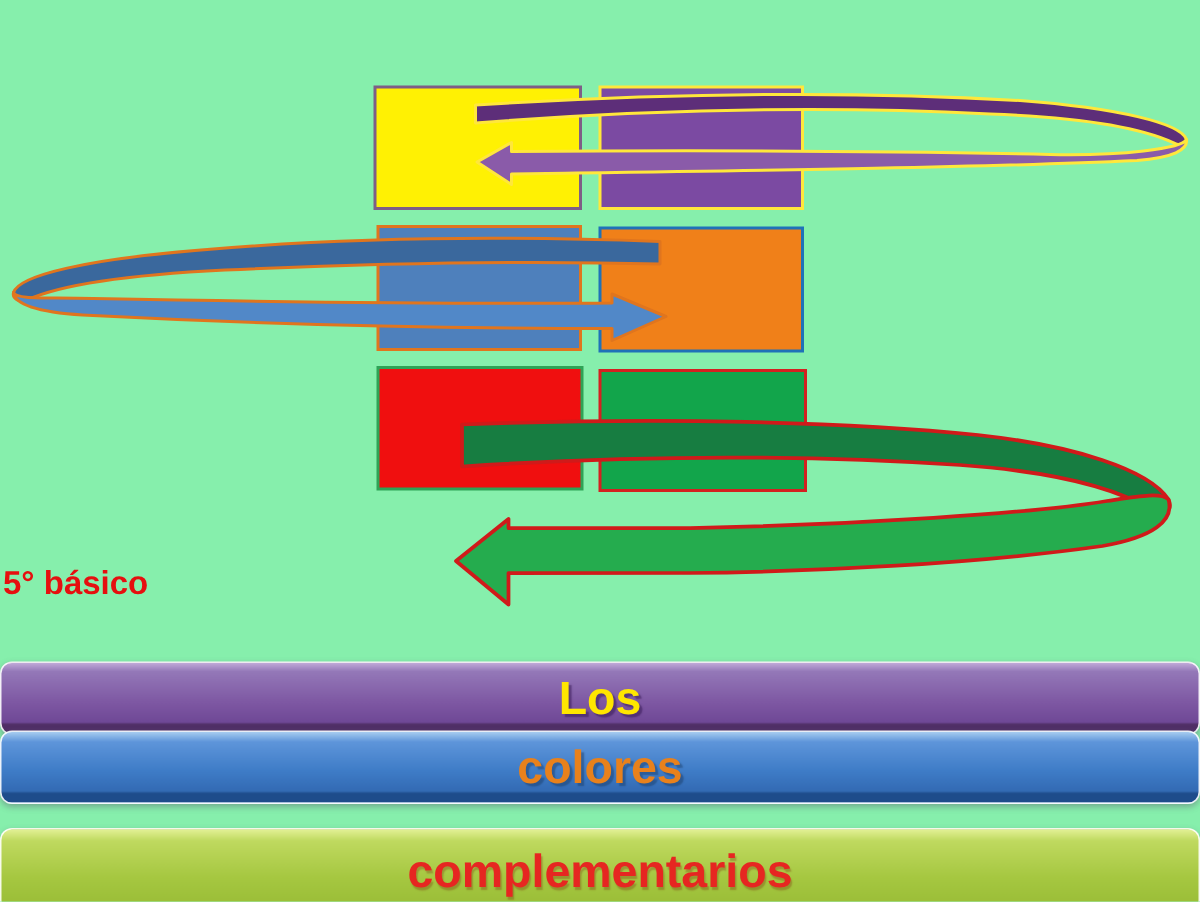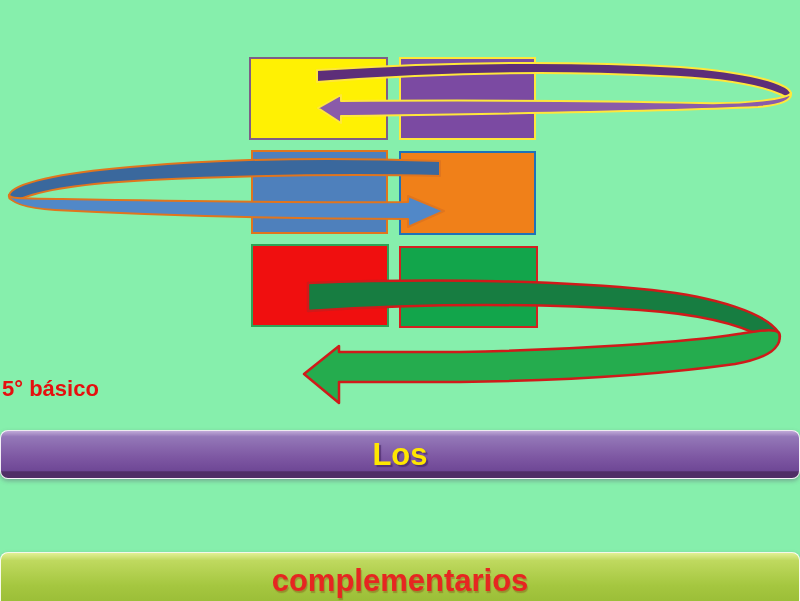--- a/index.html
+++ b/index.html
@@ -15,21 +15,21 @@
   }
   .banner{
     position:absolute;left:0;right:0;height:49px;
     border-radius:8px;border:1px solid rgba(255,255,255,0.9);
     box-shadow:0 2px 4px rgba(90,90,110,0.45);
     display:flex;align-items:center;justify-content:center;
     box-sizing:border-box;
   }
   .banner-text{font-weight:bold;font-size:31px;line-height:1;}
   .banner.purple{
-    top:430px;
+    top:441px;
     background:linear-gradient(to bottom,
       var(--purple-banner-top) 0%, var(--purple-banner-upper) 12%,
       var(--purple-banner-mid) 55%, var(--purple-banner-bottom) 84%,
       var(--purple-banner-edge) 87%, var(--purple-banner-edge) 100%);
   }
   .banner.purple .banner-text{color:var(--purple-banner-text);text-shadow:2px 2px 1px rgba(55,25,85,0.55);}
   .banner.blue{
     top:487px;
     background:linear-gradient(to bottom,
       var(--blue-banner-top) 0%, var(--blue-banner-upper) 14%,
@@ -75,18 +75,21 @@
       <path stroke-width="2.5" d="M779,333 C783,347 769,358 735,364 C650,376 545,381 460,382 L339,382 L339,403 L304,374 L339,346 L339,352 L460,352 C570,350 690,342 738,334 C758,331 774,328 779,333 Z" fill="#25AC4E" stroke="#D01A1A"></path>
     </g>
   </svg>
 
   <div class="grade">5° básico</div>
 
   <div class="banner purple">
     <span class="banner-text">Los</span>
   </div>
 
+  <div class="banner blue">
+    <span class="banner-text">colores</span>
+  </div>
 
   <div class="banner green">
     <span class="banner-text">complementarios</span>
   </div>
 
 </div>
 
 </body></html>

